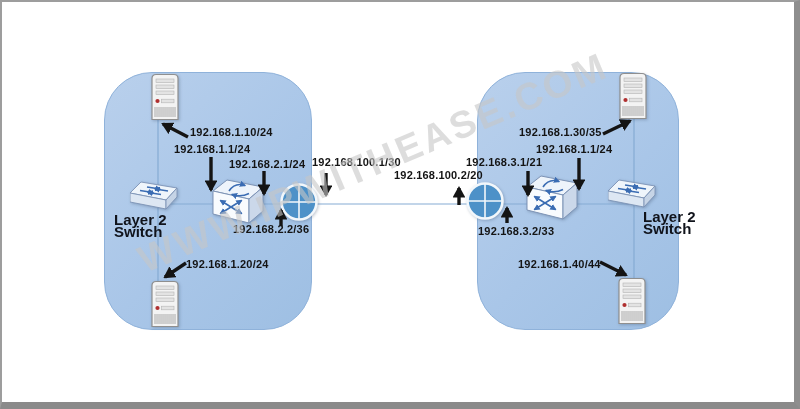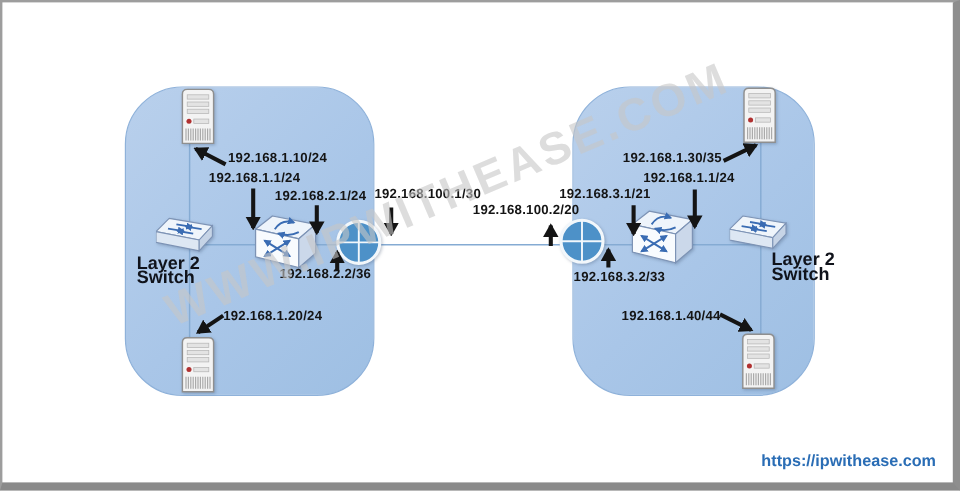--- a/index.html
+++ b/index.html
@@ -178,15 +178,14 @@
     <div>Layer 2</div>
     <div>Switch</div>
   </div>
   <div class="sw-label" style="left:641px;top:209px">
     <div>Layer 2</div>
     <div>Switch</div>
   </div>
 
   <div class="watermark">WWW.IPWITHEASE.COM</div>
 
-  <a class="footer-link" href="#">https://ipwithease.com</a>
 
 </div>
 
 </body></html>

